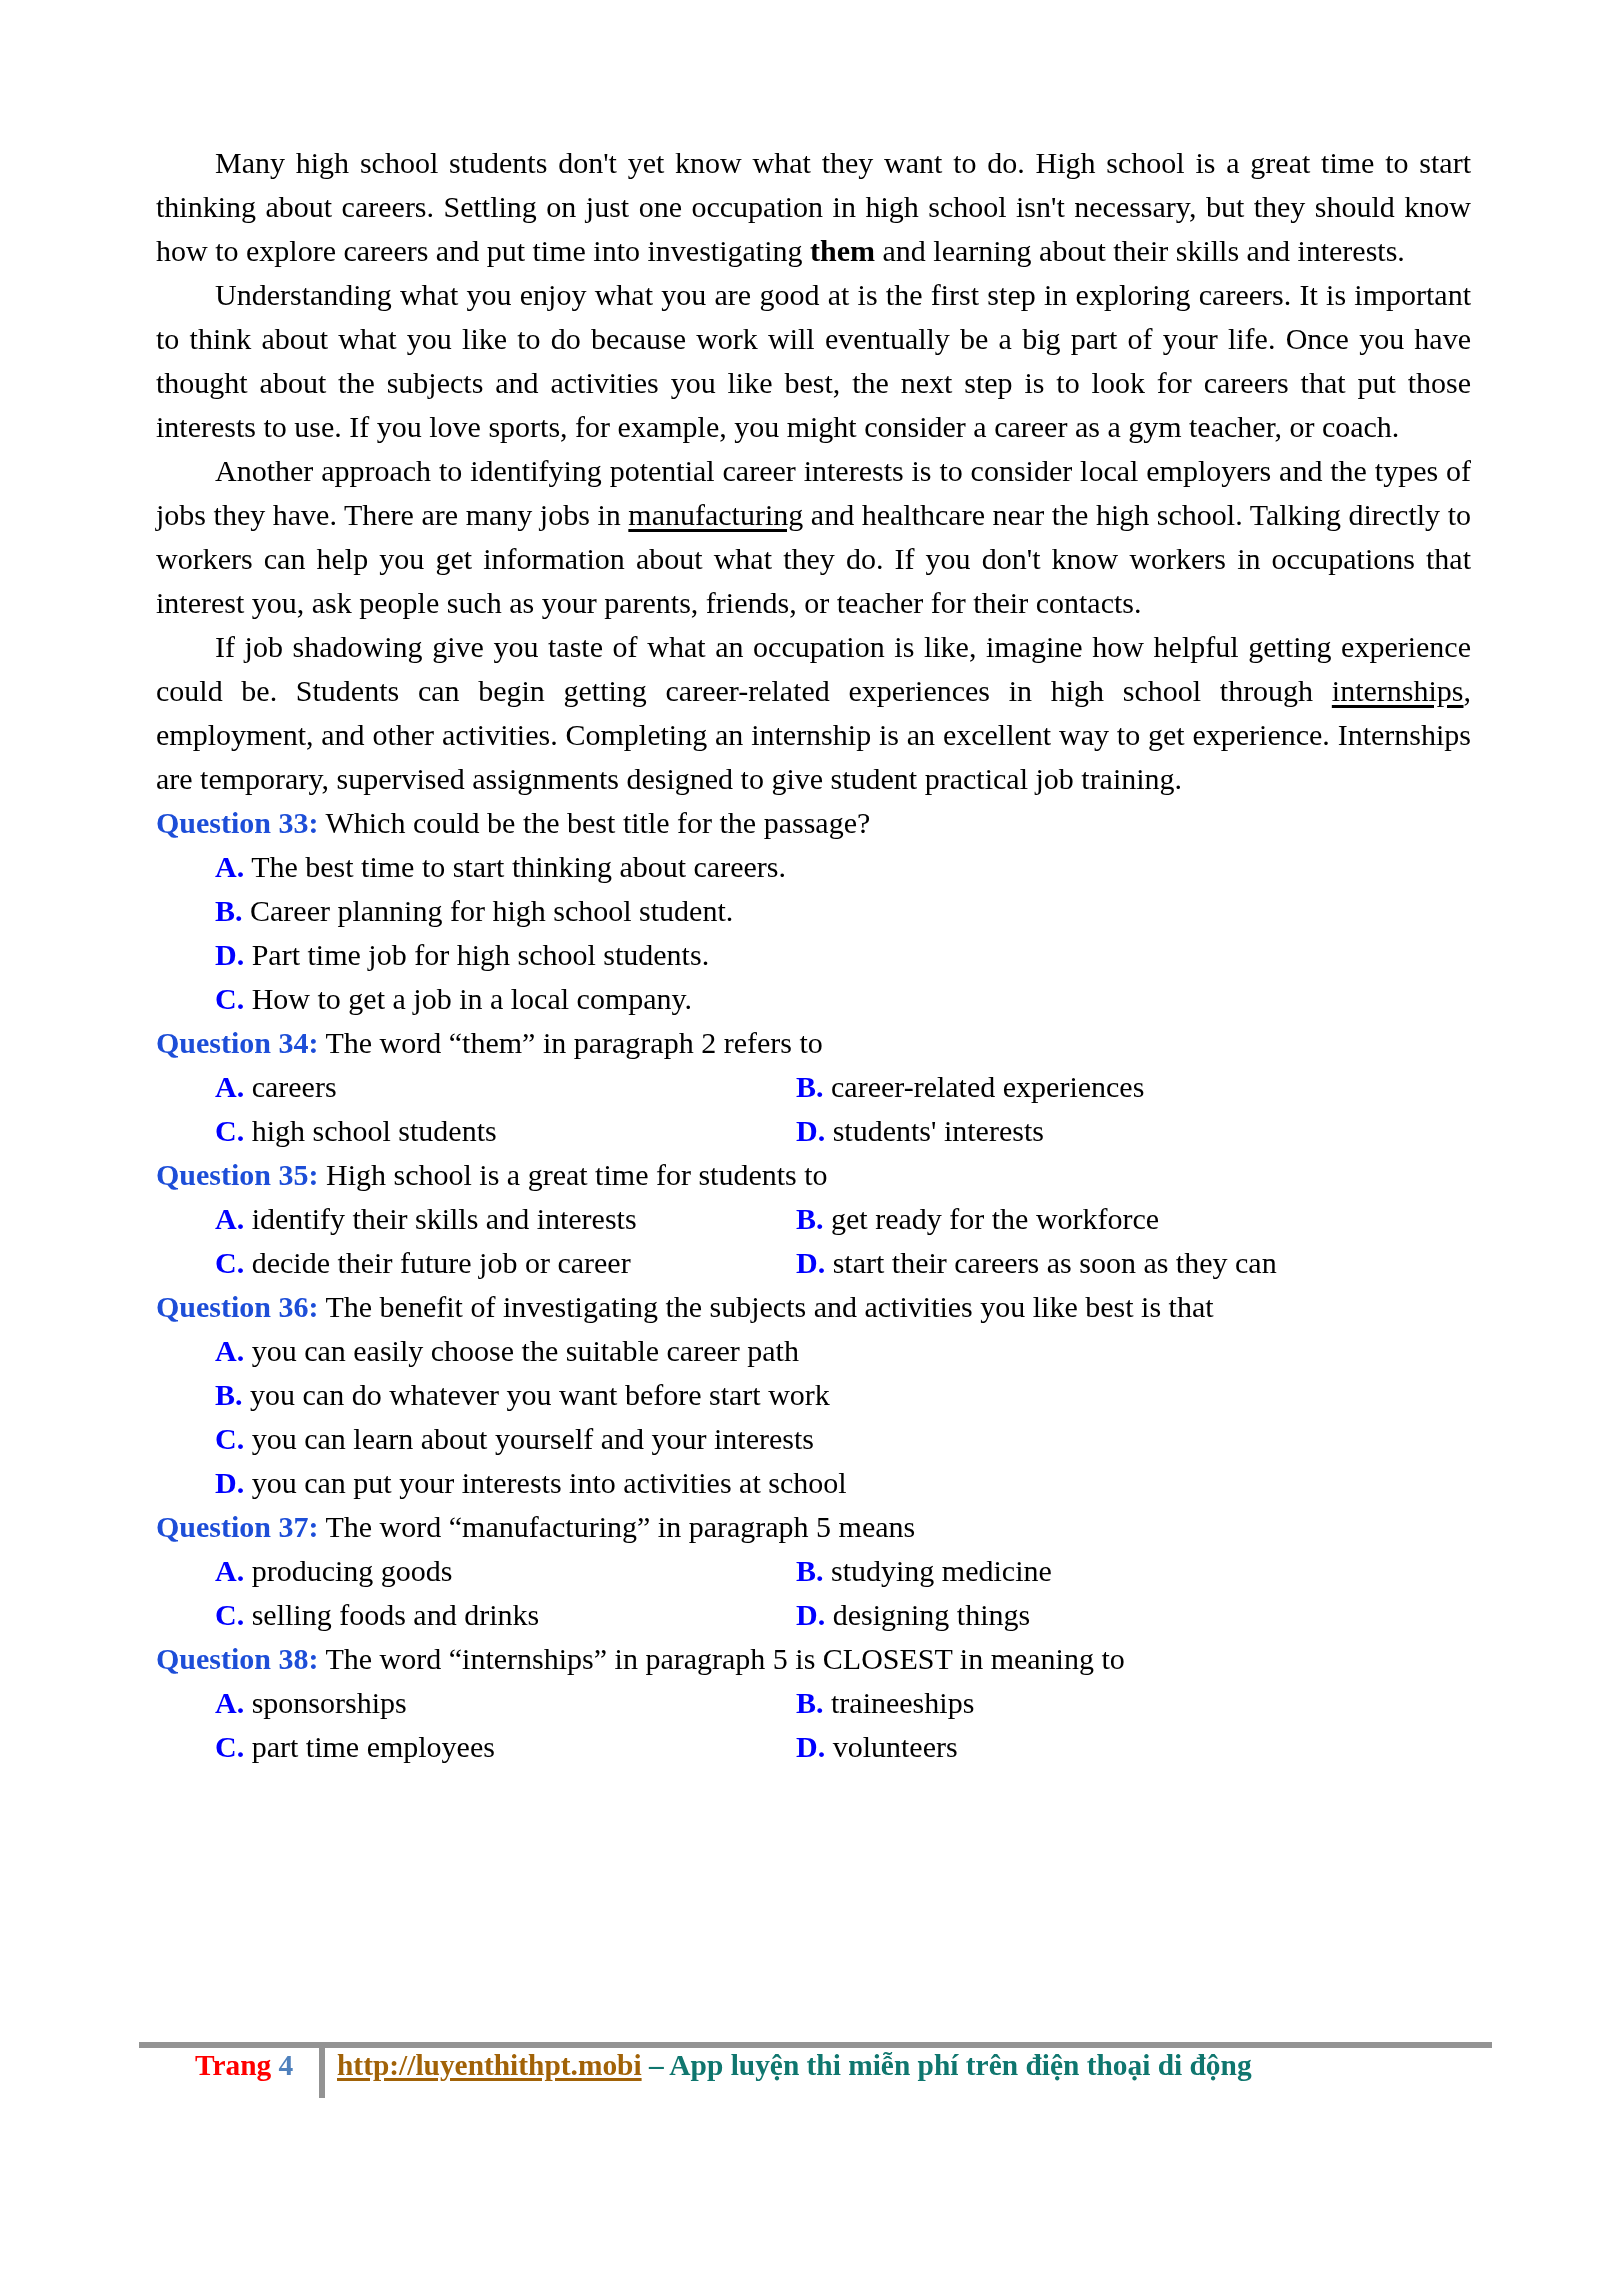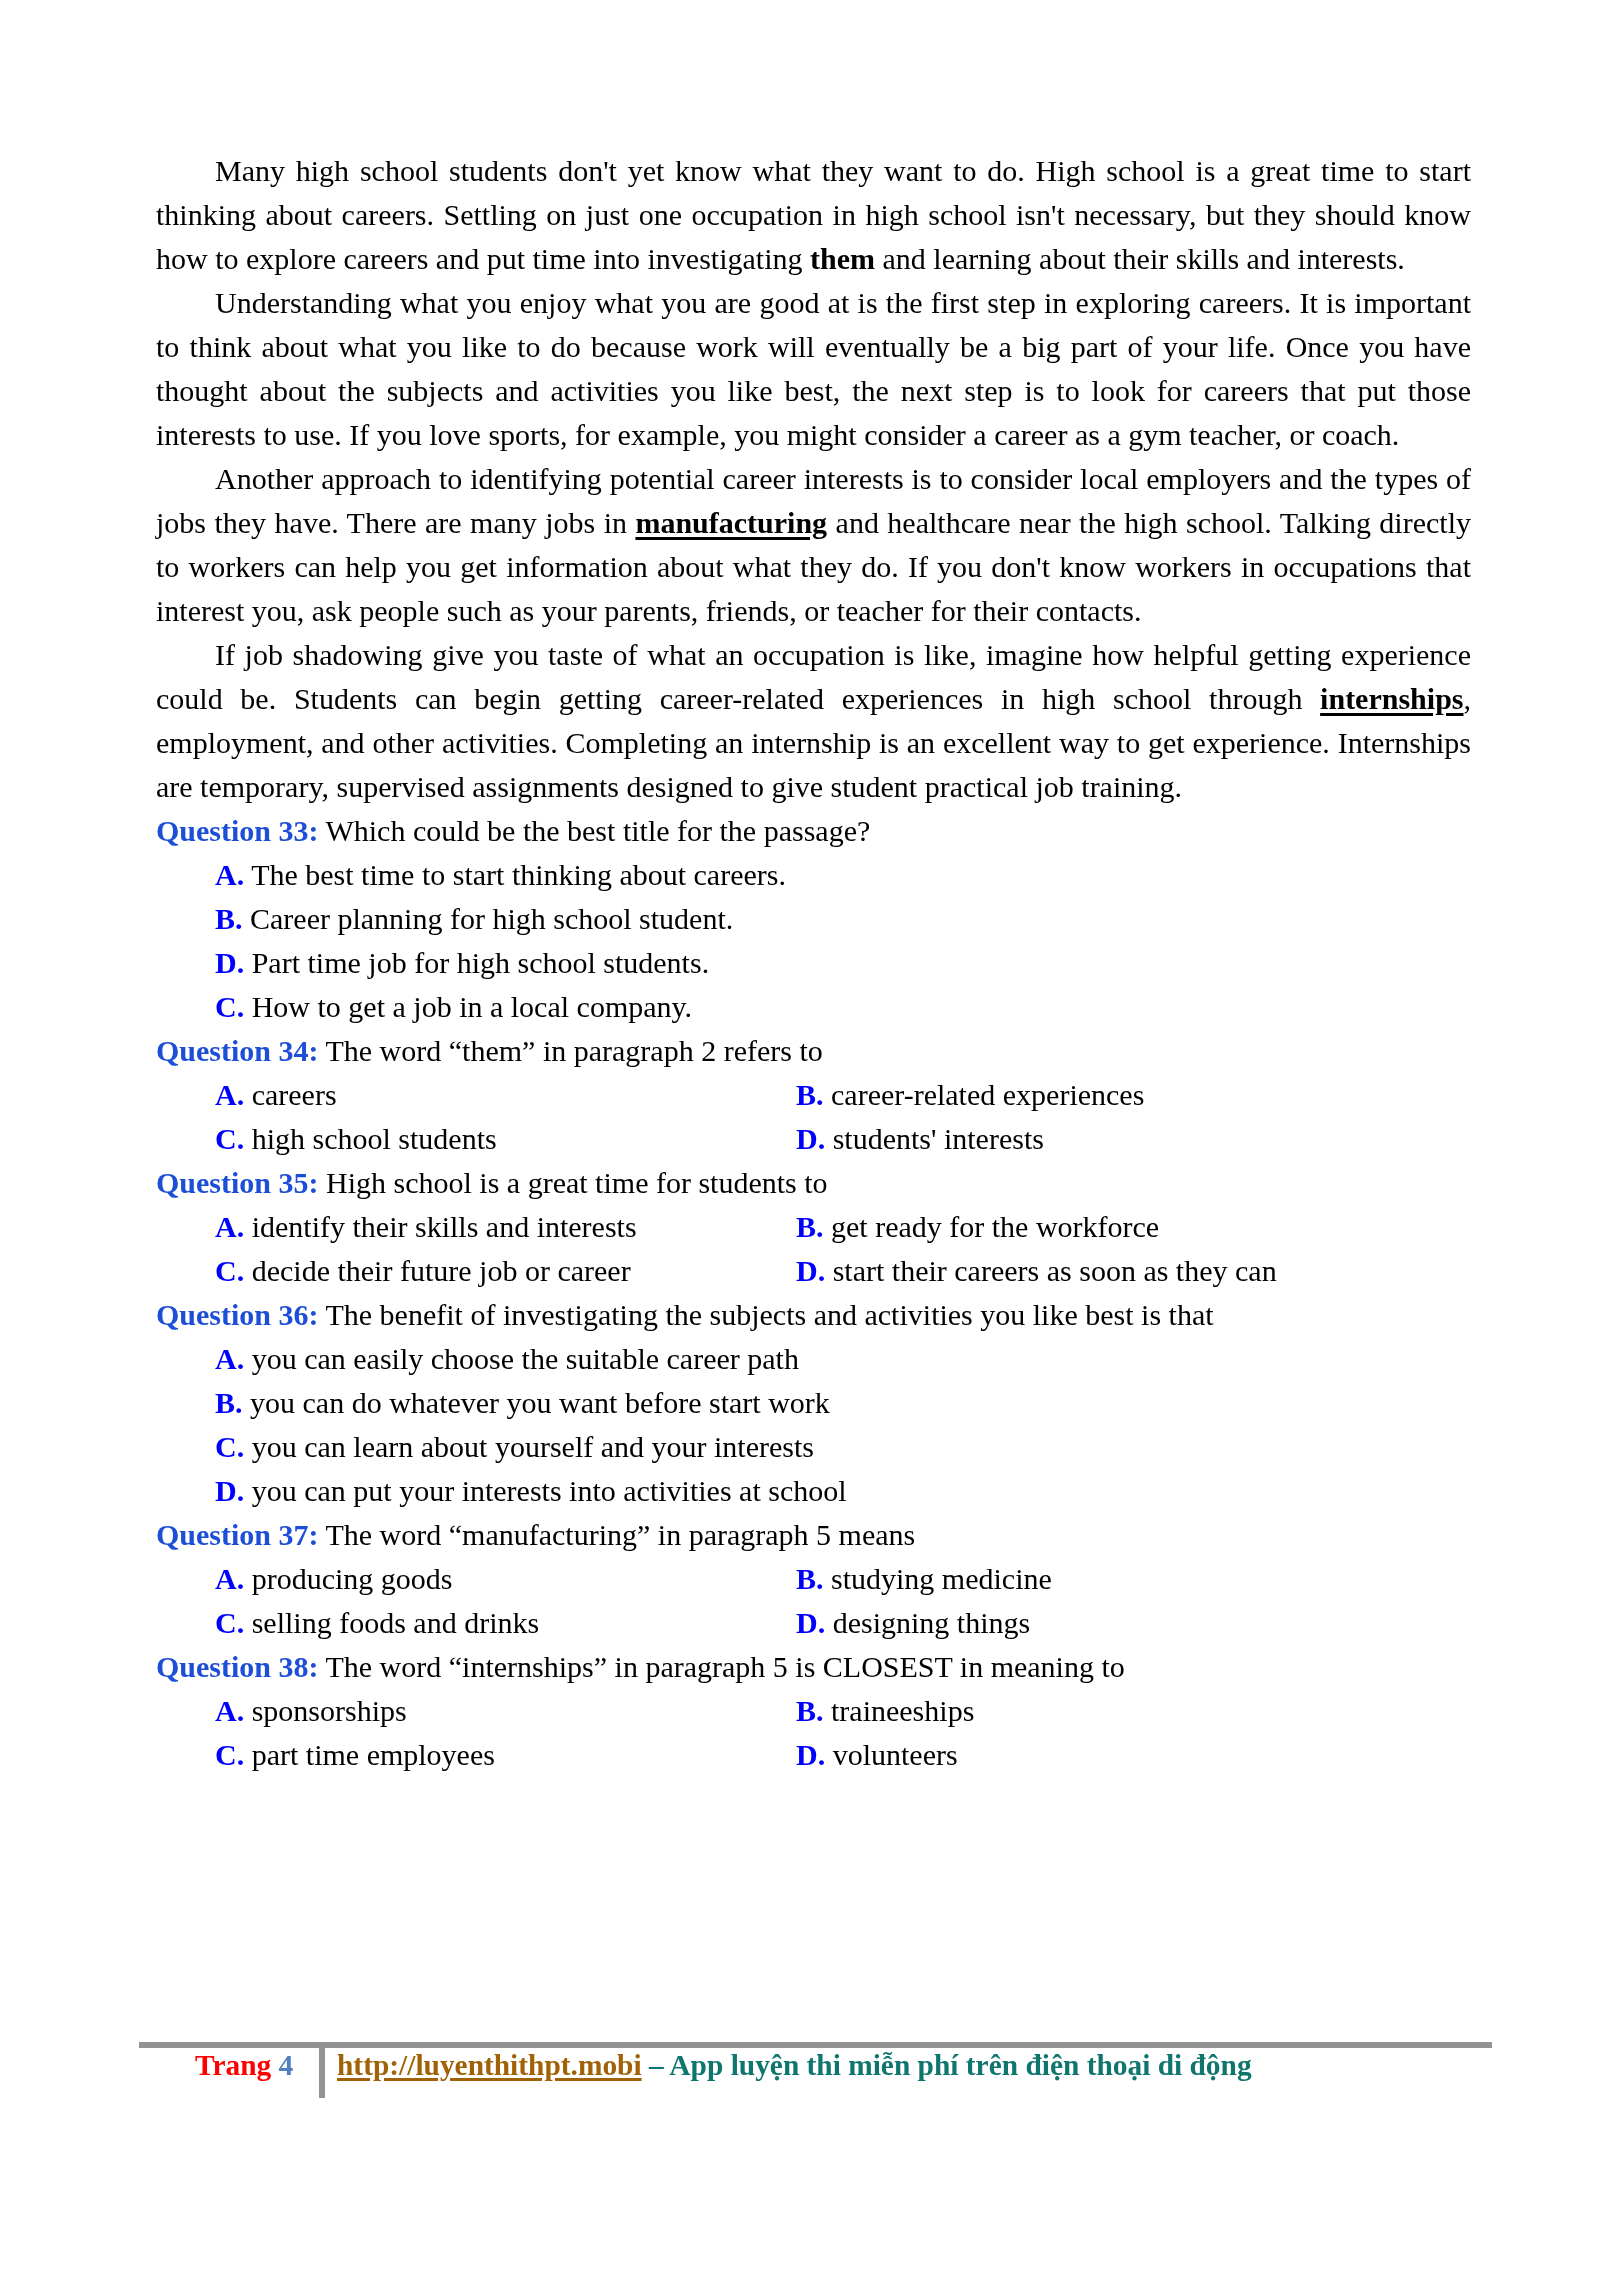--- a/index.html
+++ b/index.html
@@ -1,24 +1,24 @@
 <!DOCTYPE html>
 <html style="font-size:10.5px"><head>
 <meta charset="utf-8">
 <style>
   html, body { margin: 0; padding: 0; background: #ffffff; }
   body { width: 1623px; height: 2295px; position: relative; overflow: hidden; }
   .page {
-    position: absolute; left: 156px; top: 149px; width: 1315px;
+    position: absolute; left: 156px; top: 141px; width: 1315px;
     font-family: "Liberation Serif", "DejaVu Serif", serif;
     font-size: 30px; line-height: 44px; color: #000;
   }
   .para { text-align: justify; text-indent: 59px; margin: 0; }
   .para .b { font-weight: bold; }
-  .para .bu { font-weight: bold; text-decoration: underline; text-decoration-thickness: 2.6px; text-underline-offset: 3.9px; }
+  .para .bu { font-weight: normal; text-decoration: underline; text-decoration-thickness: 2.6px; text-underline-offset: 3.9px; }
   .q { margin: 0; }
   .q-label { color: #1d4ed8; font-weight: bold; }
   .opt-row { display: flex; padding-left: 59px; }
   .opt { display: inline-block; }
   .opt.half { width: 581px; }
   .opt-letter { color: #0000ff; font-weight: bold; }
   .footer-bar { position: absolute; left: 139px; top: 2042px; width: 1353px; height: 5.9px; background: #939393; }
   .footer-divider { position: absolute; left: 319px; top: 2048px; width: 5.9px; height: 50px; background: #939393; }
   .footer {
     position: absolute; top: 2044px; left: 195px;

